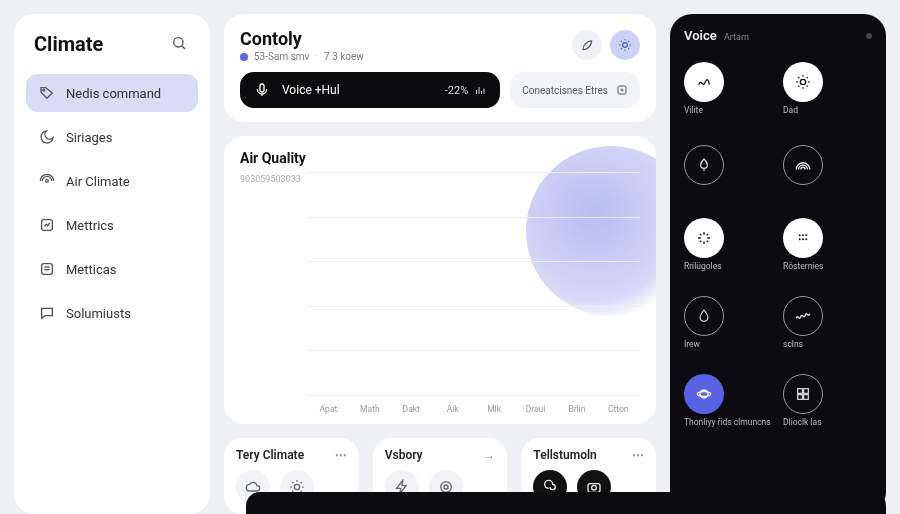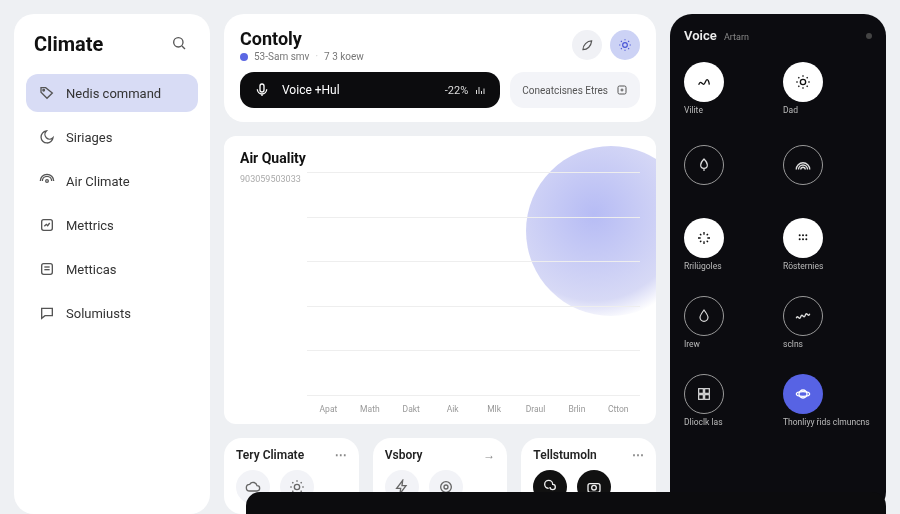--- a/index.html
+++ b/index.html
@@ -101,21 +101,21 @@
   .mini-card {
     background: #f3f4f8;
     border-radius: 14px;
     padding: 10px 12px;
     display: flex; align-items: center; gap: 8px;
     font-size: 10px; color: #555;
   }
 
   .chart-card {
     background: #fff;
-    border-radius: 12px;
+    border-radius: 20px;
     padding: 14px 16px 10px 16px;
     flex: 1;
     display: flex; flex-direction: column;
     position: relative;
     overflow: hidden;
   }
   .chart-title { font-size: 14px; font-weight: 700; color: #111; margin-bottom: 6px; }
   .chart-body { flex: 1; display: flex; position: relative; }
   .y-axis {
     display: flex; flex-direction: row; justify-content: space-between;
@@ -543,35 +543,35 @@
       </div>
       <div class="v-item">
         <div class="v-circle outline">
           <svg width="18" height="18" viewBox="0 0 24 24" fill="none" stroke="currentColor" stroke-width="1.8">
             <path d="M3 15c2-6 4 4 6-2s4 4 6-2 4 4 6-2"></path>
           </svg>
         </div>
         <div class="v-label">sclns</div>
       </div>
       <div class="v-item">
+        <div class="v-circle accent">
+          <svg width="16" height="16" viewBox="0 0 24 24" fill="none" stroke="currentColor" stroke-width="2">
+            <circle cx="12" cy="12" r="6"></circle>
+            <ellipse cx="12" cy="12" rx="10" ry="3.5"></ellipse>
+          </svg>
+        </div>
+        <div class="v-label">Thonliyy řids clmuncns</div>
+      </div>
+      <div class="v-item">
         <div class="v-circle outline">
           <svg width="16" height="16" viewBox="0 0 24 24" fill="none" stroke="currentColor" stroke-width="1.8">
             <rect x="4" y="4" width="7" height="7"></rect>
             <rect x="13" y="4" width="7" height="7"></rect>
             <rect x="4" y="13" width="7" height="7"></rect>
             <rect x="13" y="13" width="7" height="7"></rect>
           </svg>
         </div>
         <div class="v-label">Dlioclk las</div>
       </div>
-      <div class="v-item">
-        <div class="v-circle accent">
-          <svg width="16" height="16" viewBox="0 0 24 24" fill="none" stroke="currentColor" stroke-width="2">
-            <circle cx="12" cy="12" r="6"></circle>
-            <ellipse cx="12" cy="12" rx="10" ry="3.5"></ellipse>
-          </svg>
-        </div>
-        <div class="v-label">Thonliyy řids clmuncns</div>
-      </div>
     </div>
 </aside>
 
 <div class="bottom-bar"></div>
 
 </body></html>

